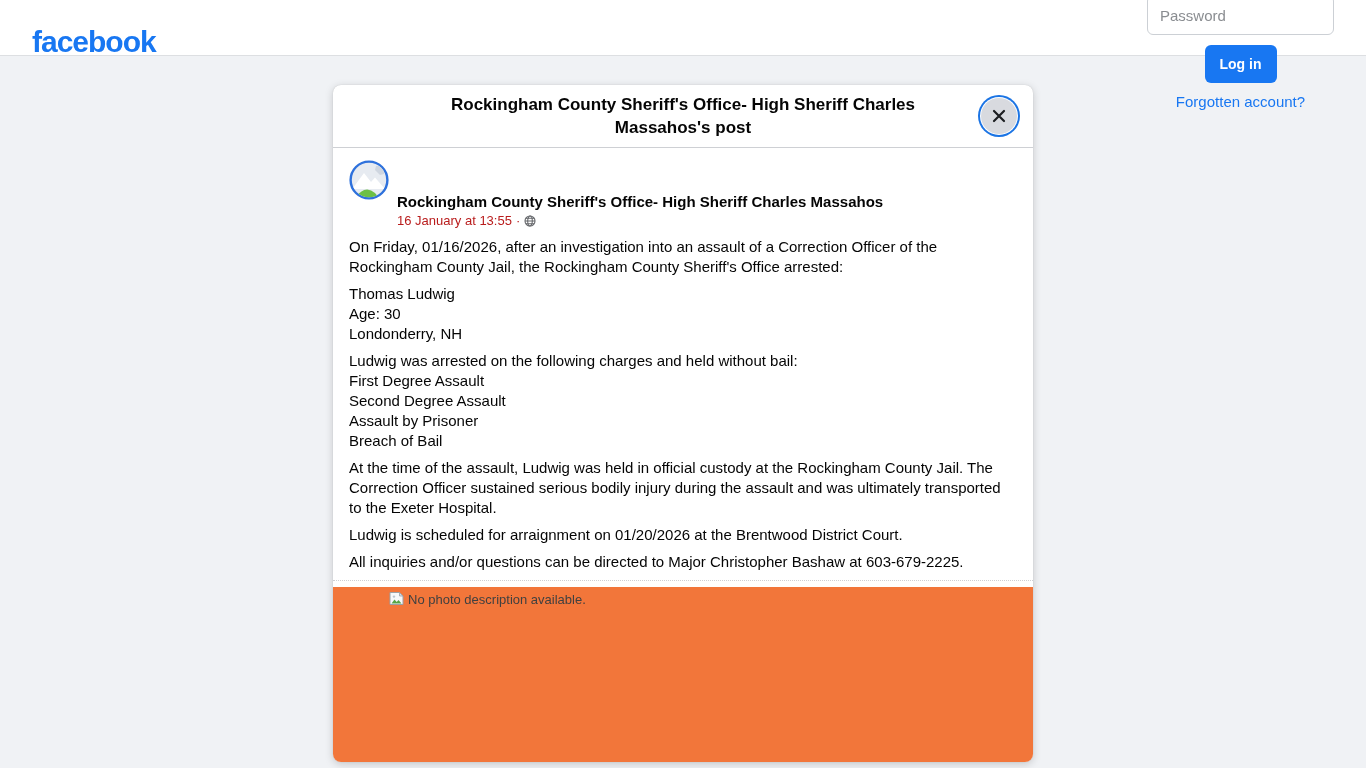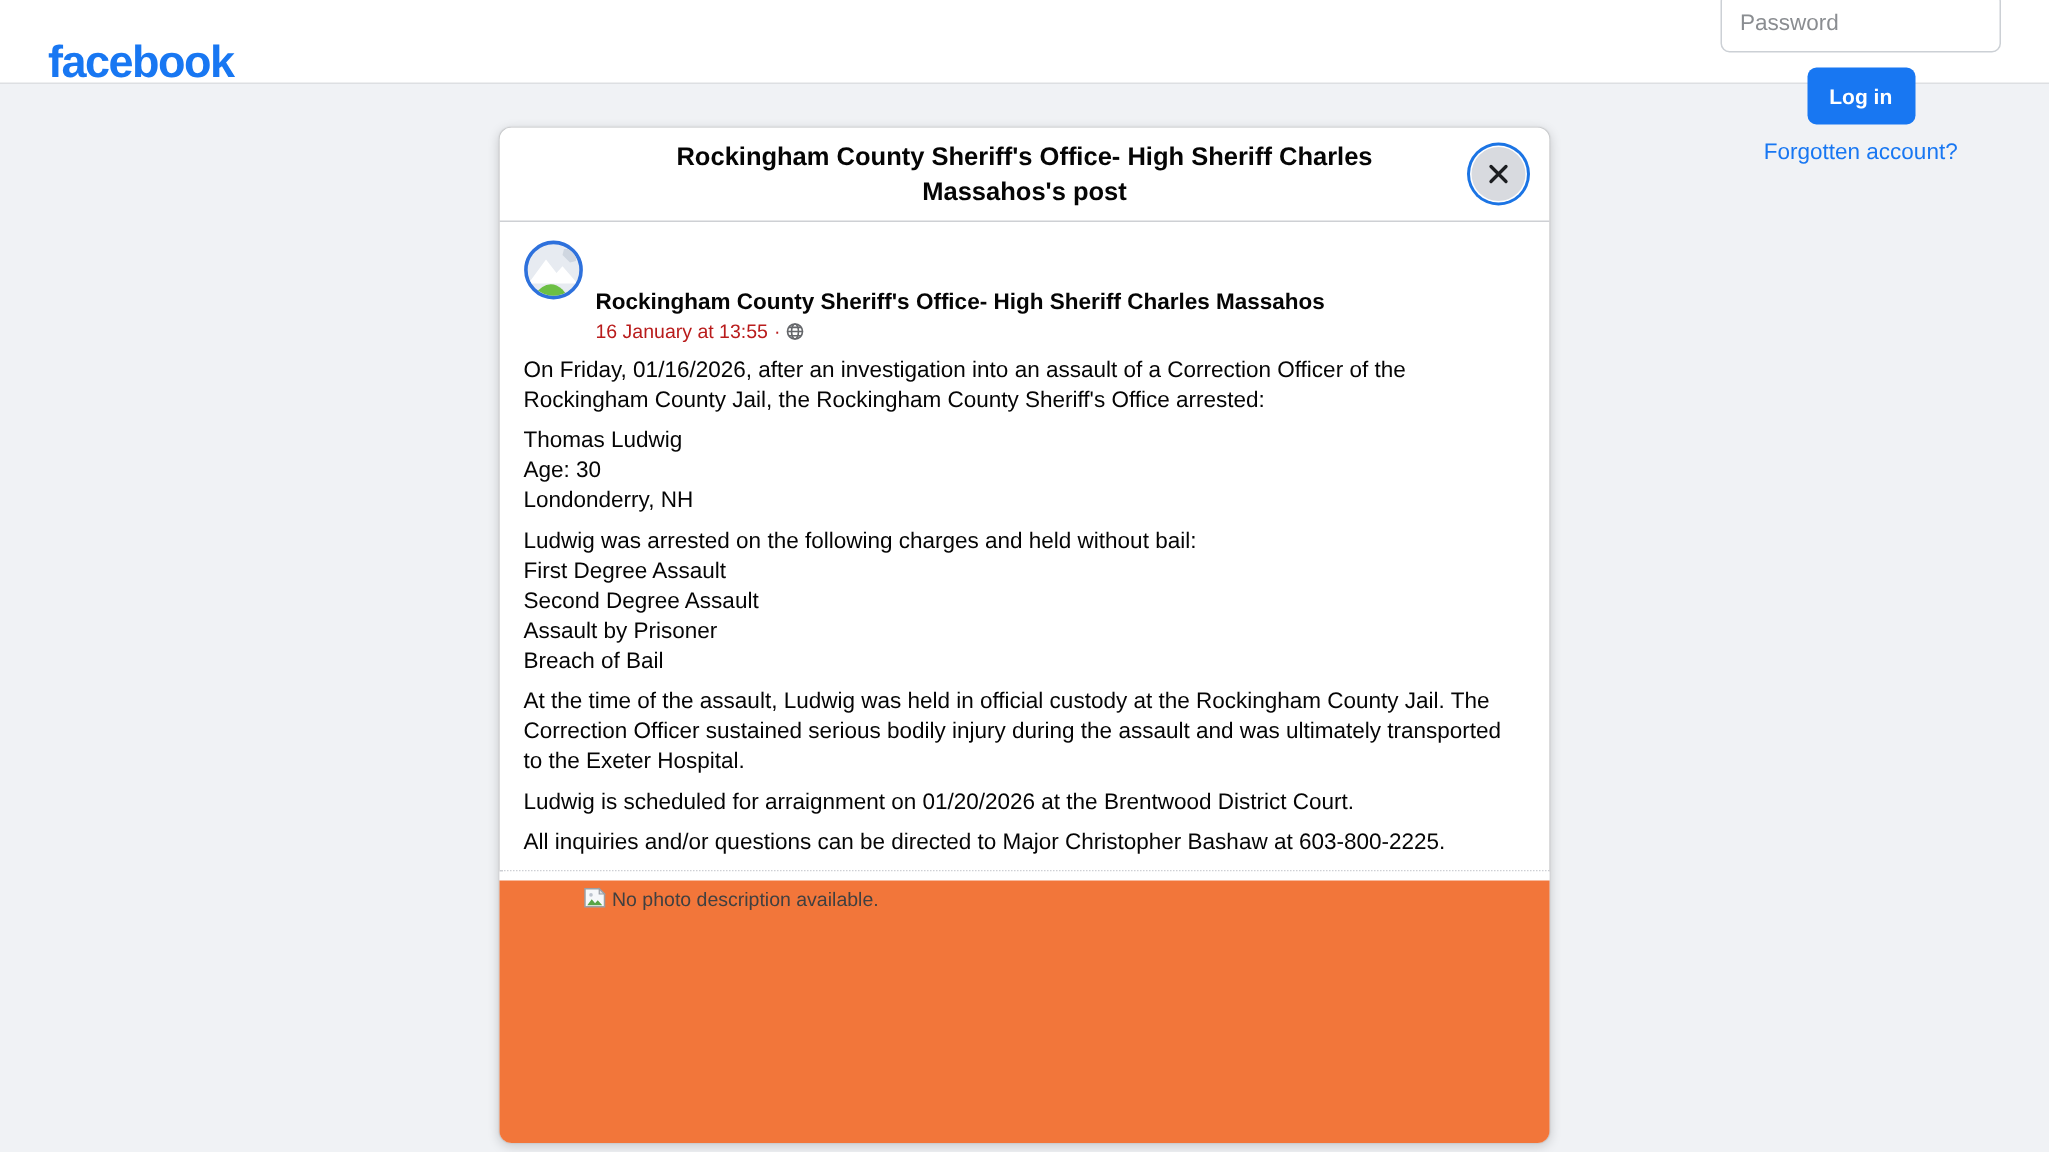--- a/index.html
+++ b/index.html
@@ -161,21 +161,21 @@
         </div>
       </div>
     </div>
 
     <div class="post-body">
         <p>On Friday, 01/16/2026, after an investigation into an assault of a Correction Officer of the Rockingham County Jail, the Rockingham County Sheriff's Office arrested:</p>
         <p>Thomas Ludwig<br>Age: 30<br>Londonderry, NH</p>
         <p>Ludwig was arrested on the following charges and held without bail:<br>First Degree Assault<br>Second Degree Assault<br>Assault by Prisoner<br>Breach of Bail</p>
         <p>At the time of the assault, Ludwig was held in official custody at the Rockingham County Jail. The Correction Officer sustained serious bodily injury during the assault and was ultimately transported to the Exeter Hospital.</p>
         <p>Ludwig is scheduled for arraignment on 01/20/2026 at the Brentwood District Court.</p>
-        <p>All inquiries and/or questions can be directed to Major Christopher Bashaw at 603-800-2225.</p>
+        <p>All inquiries and/or questions can be directed to Major Christopher Bashaw at 603-679-2225.</p>
       </div>
   </div>
 
   <div class="img-gap"></div>
 
   <div class="post-image-area" style="background-color: rgb(242, 118, 58);">
     <div class="alt-row">
       <span style="display:flex;">
         <svg width="17" height="17" viewBox="0 0 17 17">
           <path d="M2 2.5 h9.5 l3.5 3.5 v8.5 h-13 z" fill="#f6f8fa" stroke="#9aa0a6" stroke-width="1"></path>

